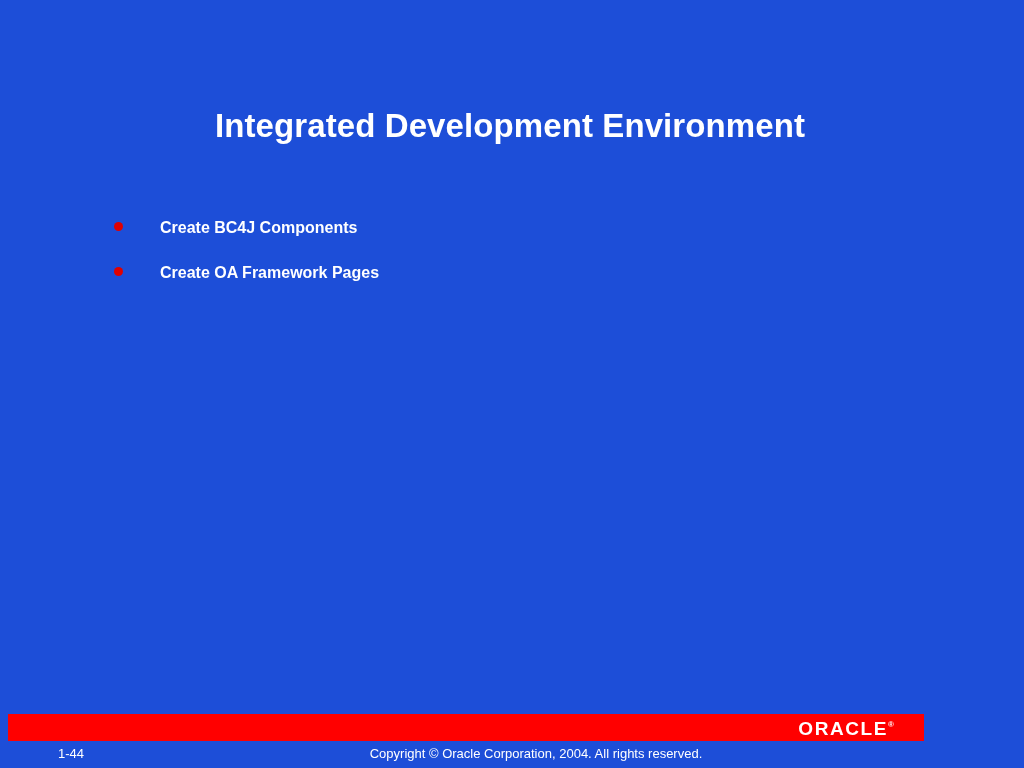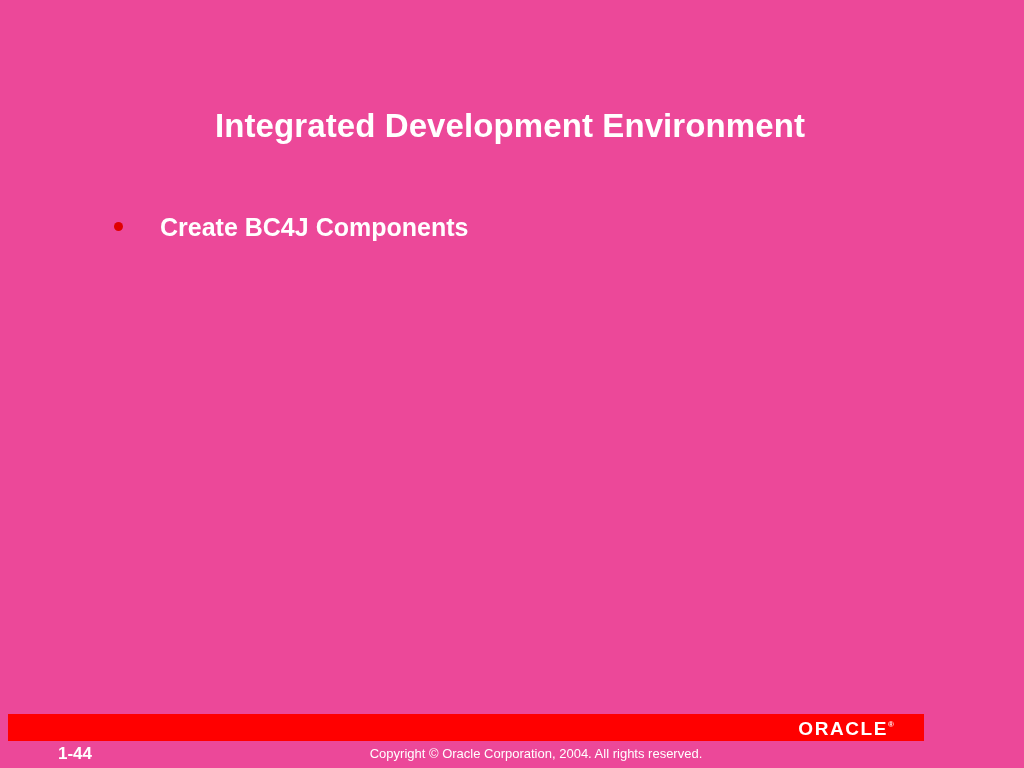--- a/index.html
+++ b/index.html
@@ -11,21 +11,21 @@
     width: 1024px;
     height: 768px;
     overflow: hidden;
     font-family: "Liberation Sans", sans-serif;
   }
 
   .slide {
     position: relative;
     width: 1024px;
     height: 768px;
-    background: #ec4899;
+    background: #1d4ed8;
   }
 
   
   .slide-title {
     position: absolute;
     left: 0;
     top: 86px;
     width: 1020px;
     text-align: center;
     color: #ffffff;
@@ -57,21 +57,21 @@
     left: 4px;
     top: 17px;
     width: 9px;
     height: 9px;
     border-radius: 50%;
     background: #e00000;
   }
   .bullet-text {
     margin-left: 50px;
     color: #ffffff;
-    font-size: 25px;
+    font-size: 16px;
     font-weight: bold;
     line-height: 1.1;
     white-space: nowrap;
   }
 
   
   .footer-bar {
     position: absolute;
     left: 8px;
     top: 714px;
@@ -101,23 +101,22 @@
     left: 0;
     top: 744px;
     width: 1024px;
     height: 22px;
   }
   .page-number {
     position: absolute;
     left: 58px;
     top: 0;
     color: #ffffff;
-    font-size: 17px;
+    font-size: 13px;
     line-height: 20px;
-    font-weight: bold;
   }
   .copyright {
     position: absolute;
     left: 0;
     top: 0;
     width: 1024px;
     text-align: center;
     color: #ffffff;
     font-size: 13px;
     line-height: 20px;
@@ -131,20 +130,24 @@
 
   <h1 class="slide-title">Integrated Development Environment</h1>
 
   <ul class="body-list">
 
     <li class="bullet-row">
       <span class="bullet-marker"></span>
       <span class="bullet-text">Create BC4J Components</span>
     </li>
 
+    <li class="bullet-row">
+      <span class="bullet-marker"></span>
+      <span class="bullet-text">Create OA Framework Pages</span>
+    </li>
 
 
   </ul>
 
   <div class="footer-bar">
     <div class="oracle-logo"><span>ORACLE</span><span class="tm">®</span></div>
   </div>
 
   <div class="footer-meta">
     <span class="page-number">1-44</span>

